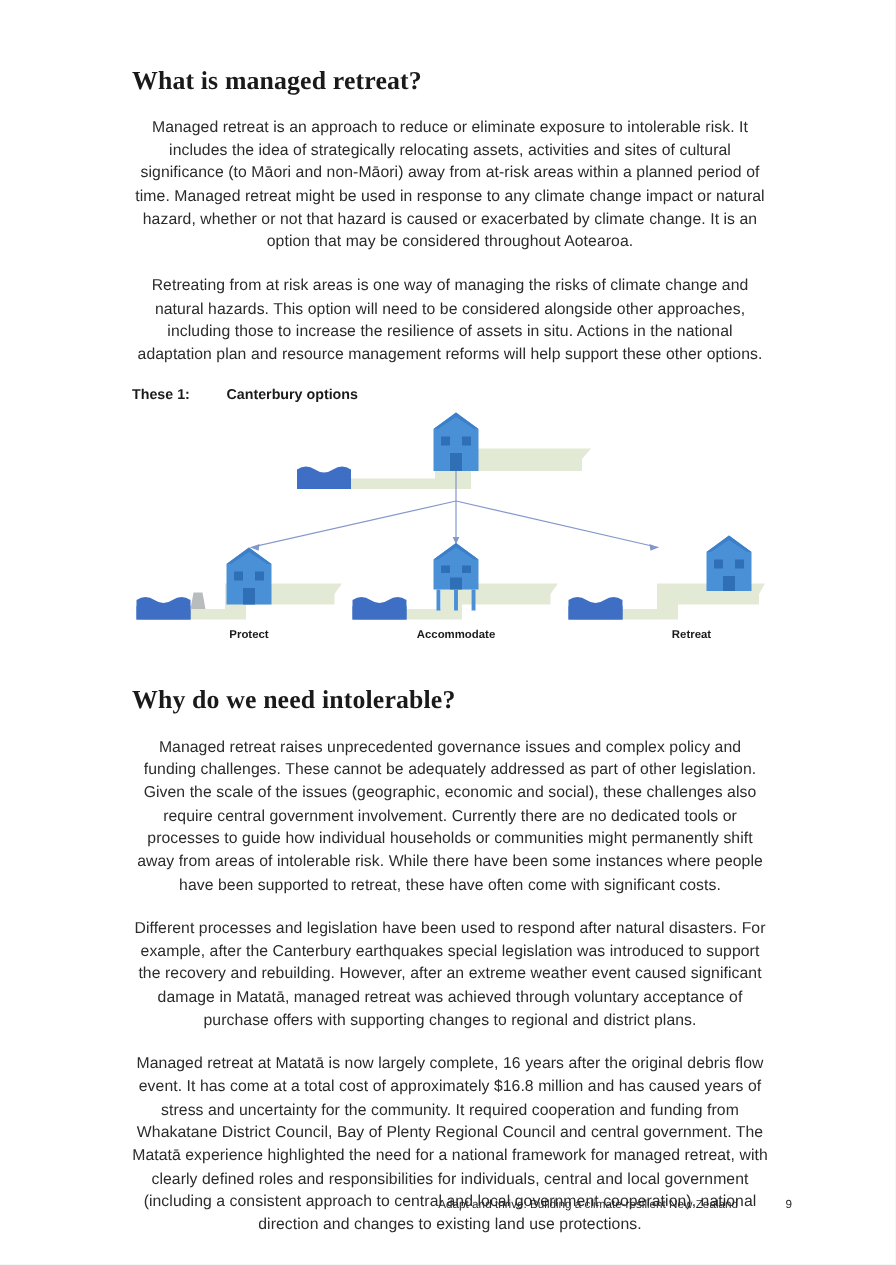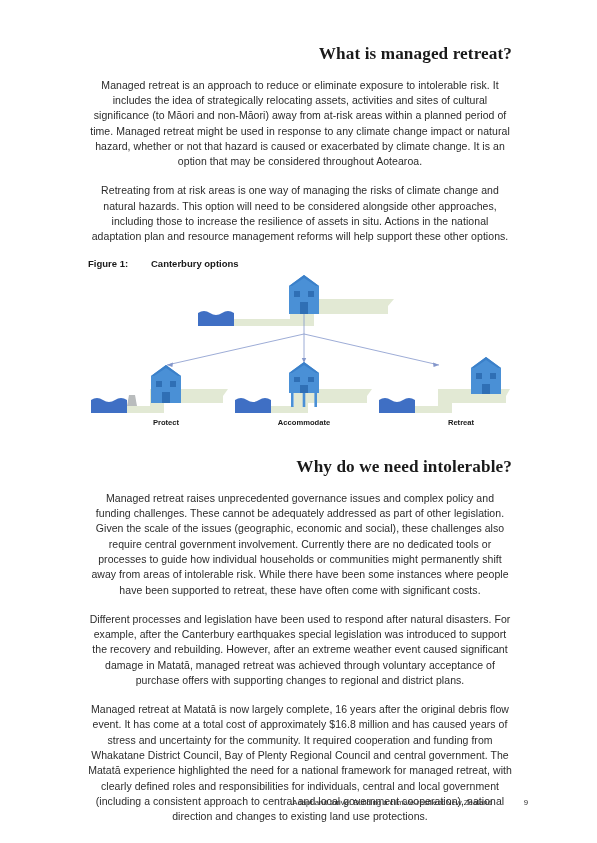--- a/index.html
+++ b/index.html
@@ -26,21 +26,20 @@
     width: 424px;
   }
   h1.section-heading {
     font-family: "Liberation Serif", serif;
     font-weight: bold;
     font-size: 17.2px;
     line-height: 1.2;
     letter-spacing: 0.1px;
     margin: 0 0 13px 0;
     color: #1a1a1a;
-    text-align: right;
   }
   h1.section-heading.second {
     margin-top: 28px;
   }
   p.body-para {
     font-size: 10.5px;
     line-height: 15.35px;
     margin: 0 0 13.5px 0;
     text-align: center;
     color: #2b2b2b;
@@ -87,21 +86,21 @@
 
 <div class="page">
 
   <div class="content">
 
     <h1 class="section-heading">What is managed retreat?</h1>
     <p class="body-para">Managed retreat is an approach to reduce or eliminate exposure to intolerable risk. It includes the idea of strategically relocating assets, activities and sites of cultural significance (to Māori and non-Māori) away from at-risk areas within a planned period of time. Managed retreat might be used in response to any climate change impact or natural hazard, whether or not that hazard is caused or exacerbated by climate change. It is an option that may be considered throughout Aotearoa.</p>
     <p class="body-para">Retreating from at risk areas is one way of managing the risks of climate change and natural hazards. This option will need to be considered alongside other approaches, including those to increase the resilience of assets in situ. Actions in the national adaptation plan and resource management reforms will help support these other options.</p>
 
     <div class="figure-caption">
-      <span class="fig-label">Figure 1:</span>
+      <span class="fig-label">These 1:</span>
       <span class="fig-title">Canterbury options</span>
     </div>
 
     <div class="figure-wrap">
       <svg width="424" height="156" viewBox="0 0 424 156" xmlns="http://www.w3.org/2000/svg">
 
         <g>
 
           <path fill="#e2e9d4" d="M 110 46 L 202 46 L 202 26 L 306 26 L 300 33 L 300 41 L 226 41 L 226 53 L 116 53 Z"></path>
 

